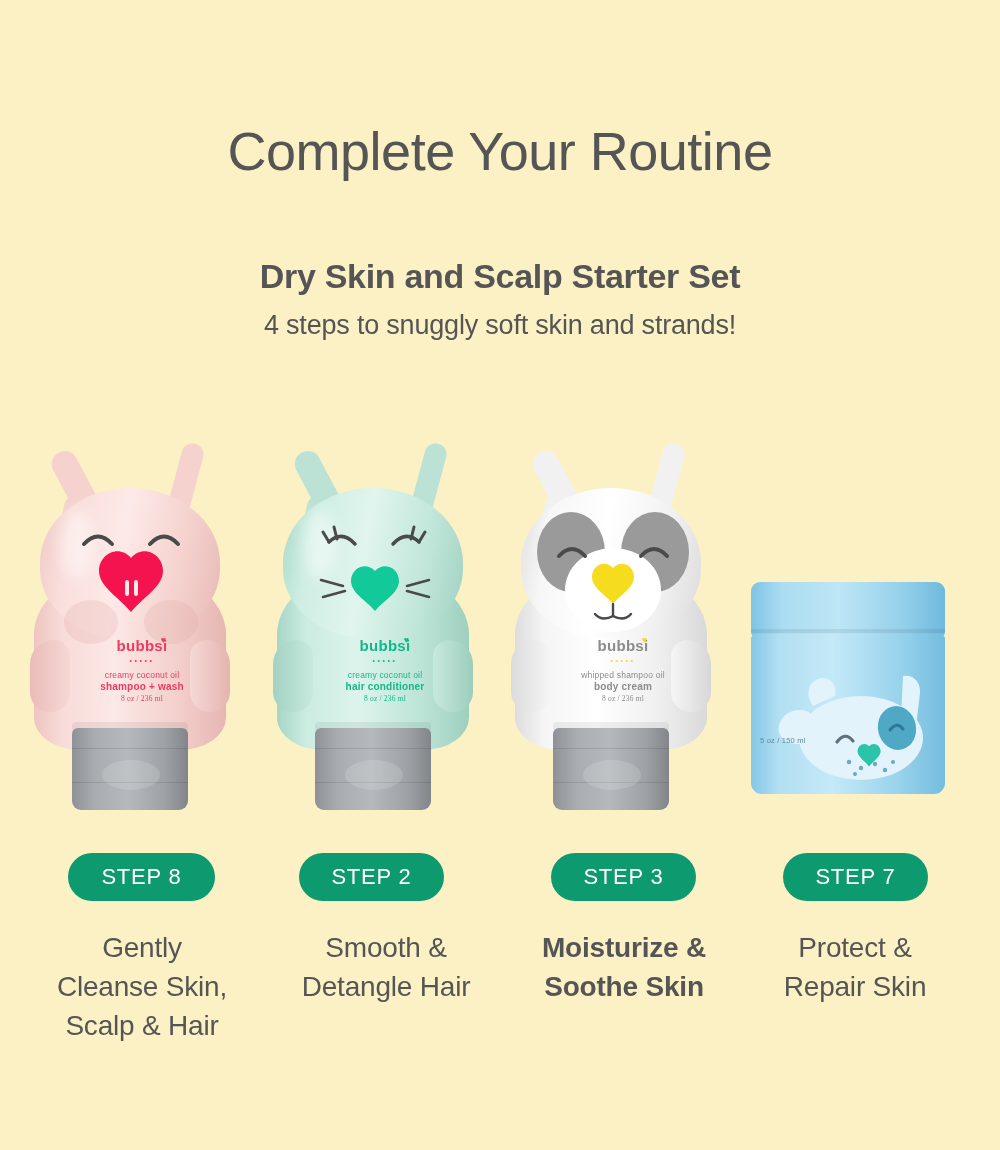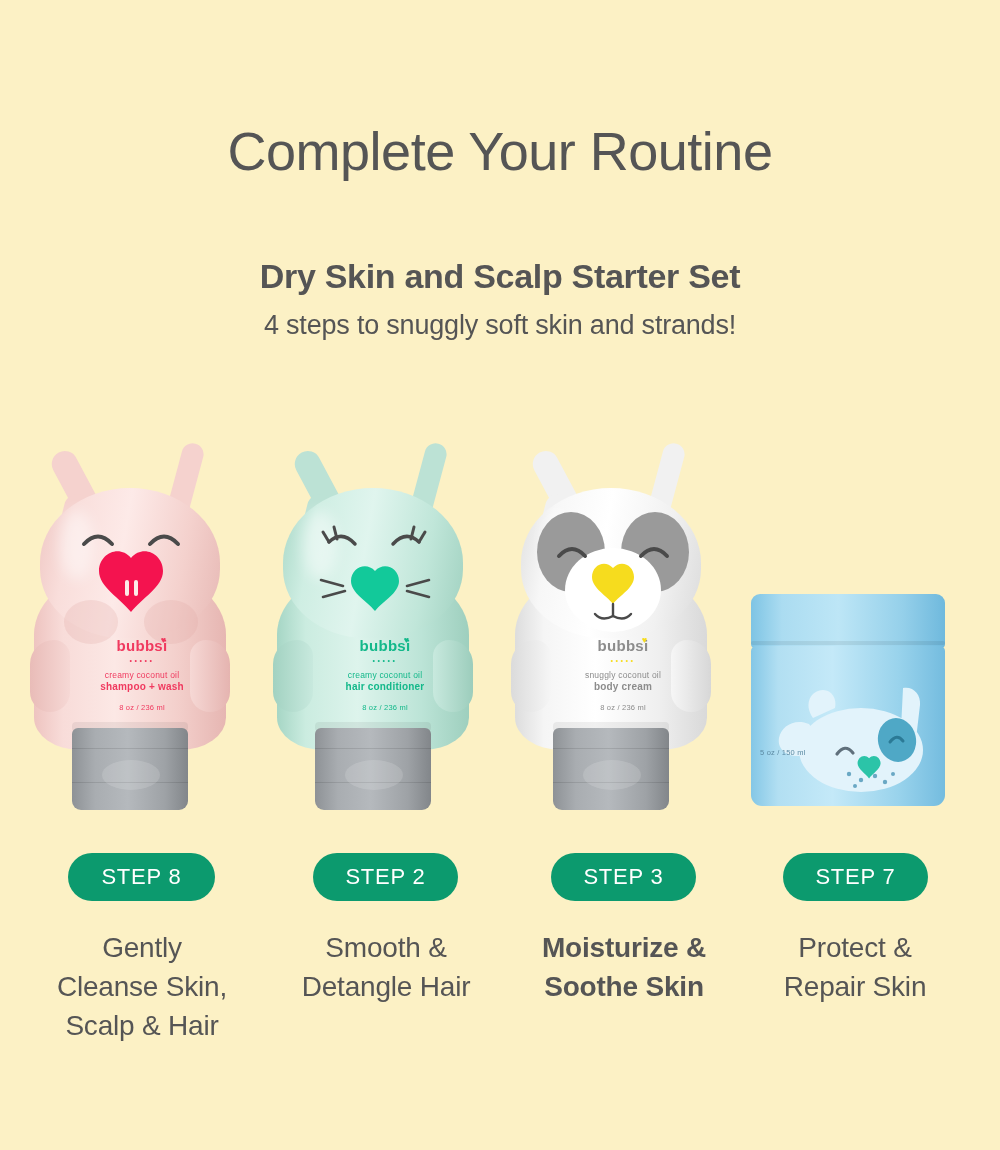--- a/index.html
+++ b/index.html
@@ -185,24 +185,24 @@
     right: 1px; top: -2px;
     font-size: 9px;
   }
   .dots {
     font-size: 7px;
     letter-spacing: 2.5px;
     margin-top: 1px;
   }
   .prod-line-1 { font-size: 8.5px; margin-top: 4px; letter-spacing: 0.2px; }
   .prod-line-2 { font-size: 10px; font-weight: 700; margin-top: 1px; letter-spacing: 0.2px; }
-  .vol { font-size: 7.5px; margin-top: 9px; letter-spacing: 0.2px; }
-
-  
-  .jar { position: absolute; bottom: 4px; left: 16px; width: 200px; height: 212px; }
+  .vol { font-size: 7.5px; letter-spacing: 0.2px; font-family: Liberation Serif, serif; }
+
+  
+  .jar { position: absolute; bottom: 16px; left: 16px; width: 200px; height: 212px; }
   .jar-lid {
     position: absolute; top: 0; left: 0;
     width: 194px; height: 54px;
     border-radius: 9px 9px 4px 4px;
     background: linear-gradient(90deg,#7ec4e4 0%,#abdcf1 16%,#bde6f6 45%,#95d0ea 78%,#6fb9dd 100%);
   }
   .jar-lid-line {
     position: absolute; top: 47px; left: 0; width: 194px; height: 4px;
     background: rgba(0,0,0,0.07); border-radius: 2px;
   }
@@ -230,21 +230,21 @@
     background: #0C9A6E;
     color: #ffffff;
     font-size: 22px;
     font-weight: 500;
     letter-spacing: 0.8px;
     display: flex;
     align-items: center;
     justify-content: center;
   }
   .badge-1 { left: 68px;  width: 147px; }
-  .badge-2 { left: 313px; width: 145px; }
+  .badge-2 { left: 299px; width: 145px; }
   .badge-3 { left: 551px; width: 145px; }
   .badge-4 { left: 783px; width: 145px; }
 
   
   .captions { position: absolute; top: 928px; left: 0; width: 1000px; }
   .caption {
     position: absolute;
     text-align: center;
     font-size: 28px;
     line-height: 39px;
@@ -370,21 +370,21 @@
           <path d="M110 164 l0 12" stroke="#4A4A4A" stroke-width="2.4" stroke-linecap="round"></path>
           <path d="M110 176 q-11 6 -18 -2" stroke="#4A4A4A" stroke-width="2.4" fill="none" stroke-linecap="round"></path>
           <path d="M110 176 q11 6 18 -2" stroke="#4A4A4A" stroke-width="2.4" fill="none" stroke-linecap="round"></path>
         </svg>
 
         <div class="label" style="color:#8C8C8C;">
           <div class="brand">
             <span>bubbsi</span><span class="brand-dot" style="color:#F6DC1E;">♥</span>
           </div>
           <div class="dots" style="color:#F6DC1E;">•••••</div>
-          <div class="prod-line-1">snuggly coconut oil</div>
+          <div class="prod-line-1">whipped shampoo oil</div>
           <div class="prod-line-2">body cream</div>
           <div class="vol">8 oz / 236 ml</div>
         </div>
 
         <div class="cap-top"></div>
         <div class="cap">
           <div class="ridge ridge-1"></div>
             <div class="ridge ridge-2"></div>
             <div class="emboss"></div>
         </div>

